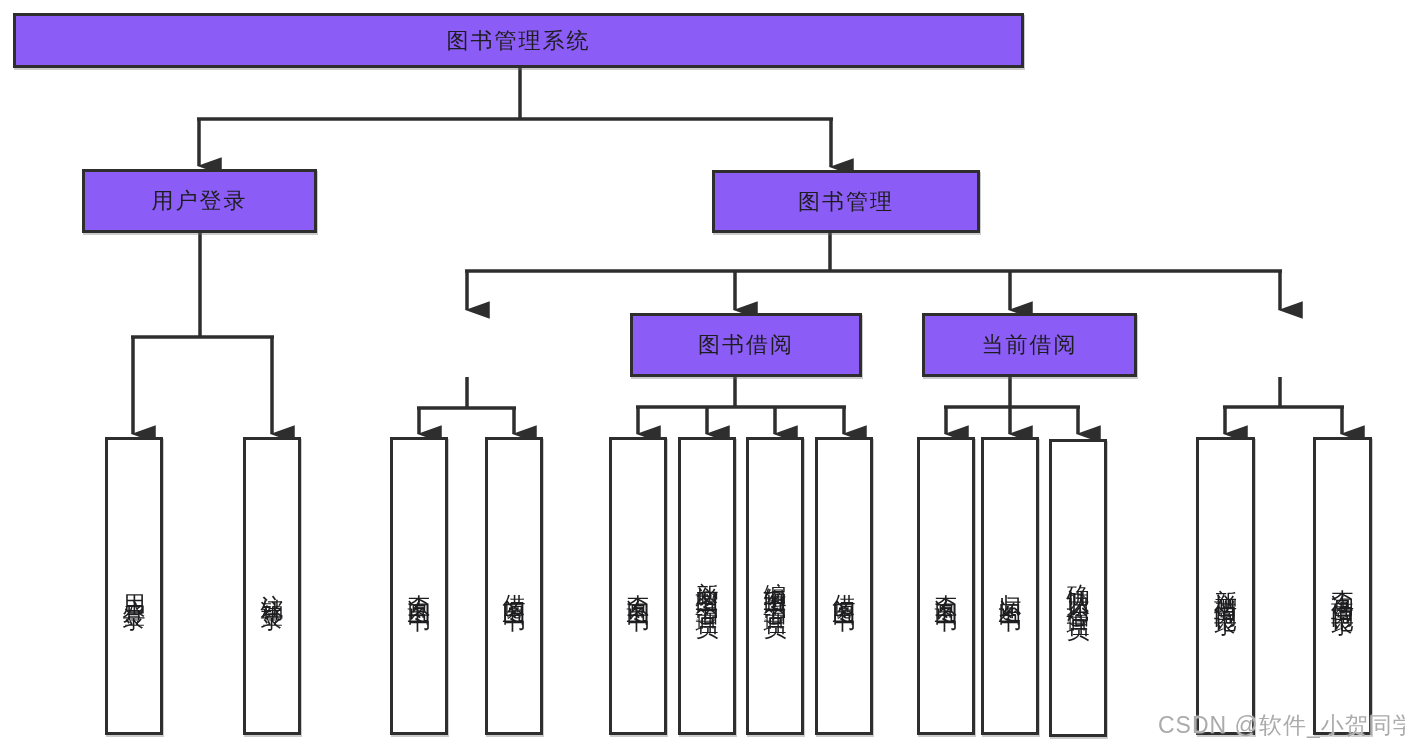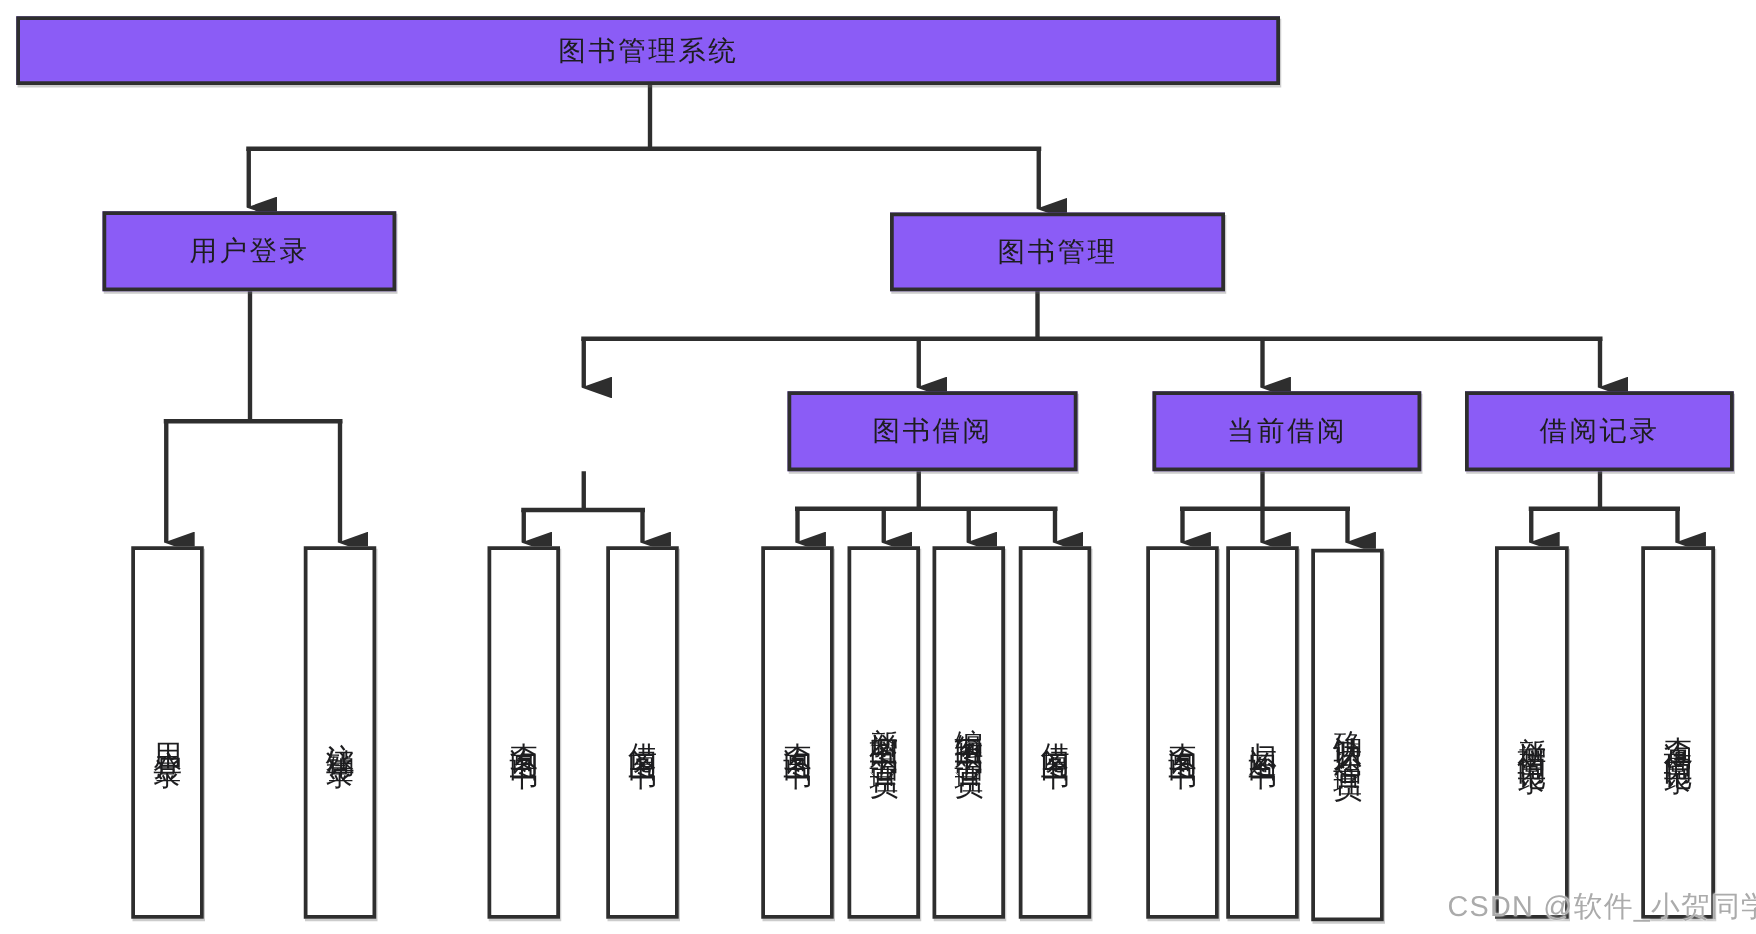--- a/index.html
+++ b/index.html
@@ -84,21 +84,20 @@
     </g>
   </svg>
 
   <div class="box" style="left:13px;top:13px;width:1011px;height:55px;">图书管理系统</div>
 
   <div class="box" style="left:82px;top:169px;width:235px;height:64px;">用户登录</div>
   <div class="box" style="left:712px;top:170px;width:268px;height:63px;">图书管理</div>
 
   <div class="box" style="left:630px;top:313px;width:232px;height:64px;">图书借阅</div>
   <div class="box" style="left:902px;top:313px;width:215px;height:64px;margin-left:20px;">当前借阅</div>
-  <div class="box" style="left:1172px;top:313px;width:215px;height:64px;">借阅记录</div>
 
   <div class="vbox" style="left:105px;top:437px;width:58px;height:298px;">
     <span>用户登录</span>
   </div>
   <div class="vbox" style="left:243px;top:437px;width:58px;height:298px;">
     <span>注销登录</span>
   </div>
 
   <div class="vbox" style="left:390px;top:437px;width:58px;height:298px;">
     <span>查询图书</span>

